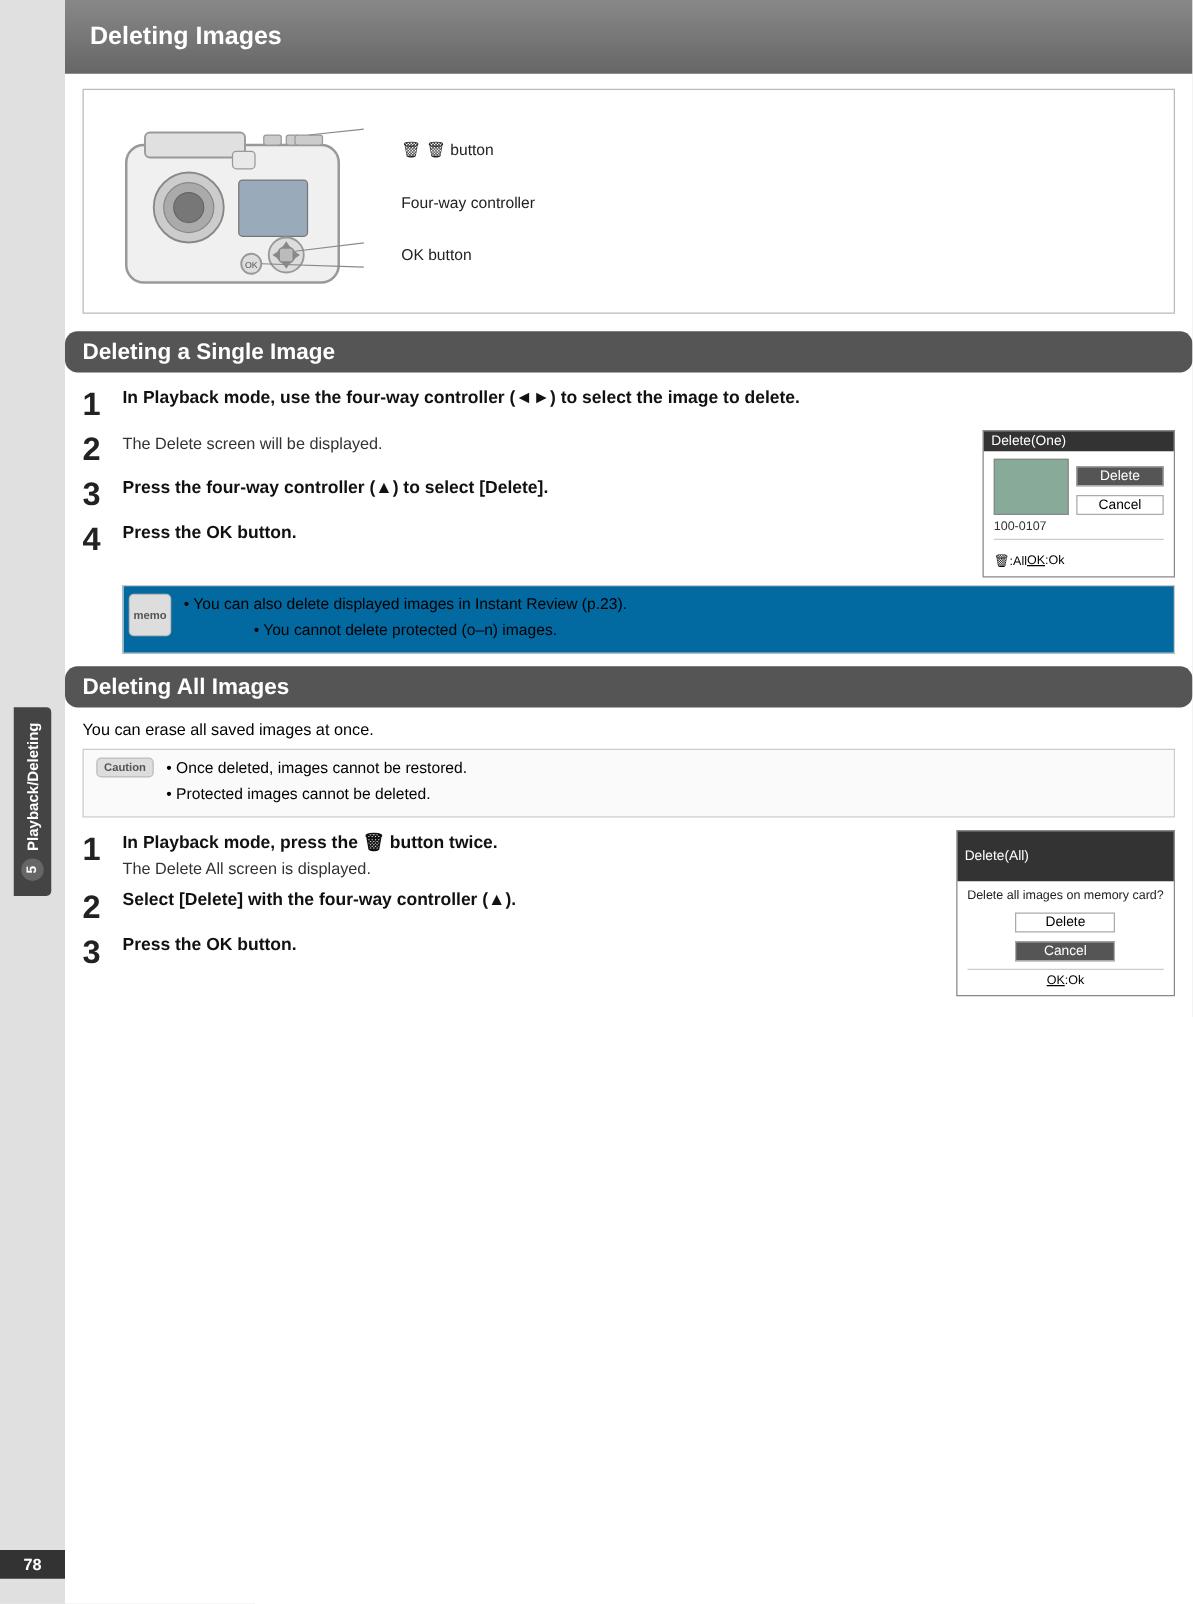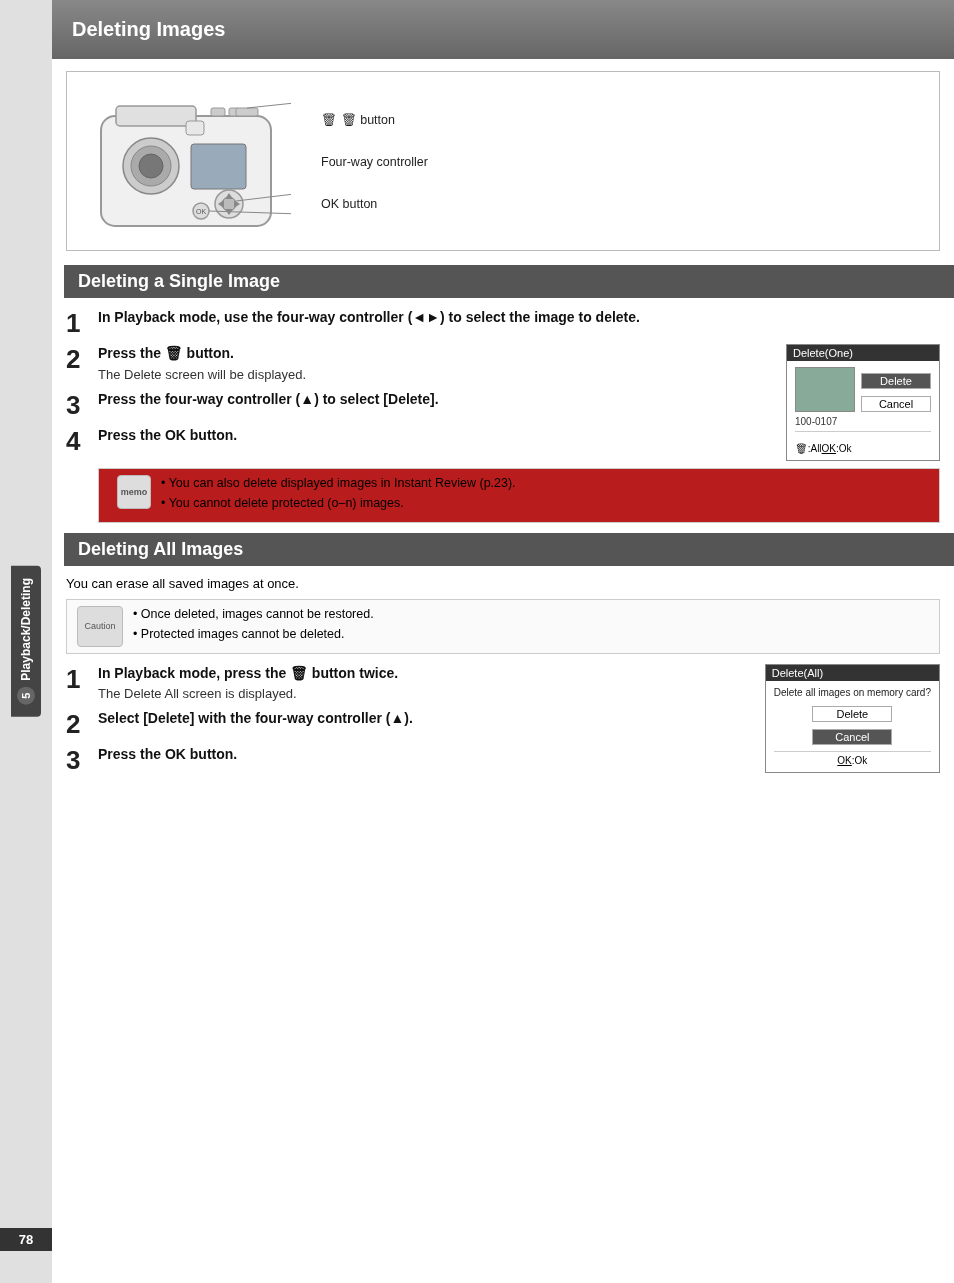--- a/index.html
+++ b/index.html
@@ -40,21 +40,21 @@
       width: 18px;
       height: 18px;
       background: #666;
       border-radius: 50%;
       font-size: 11px;
       font-weight: bold;
       color: white;
     }
     .page-number {
       position: absolute;
-      bottom: 32px;
+      bottom: 20px;
       left: 0;
       width: 100%;
       text-align: center;
       background: #333;
       color: white;
       font-weight: bold;
       padding: 4px 0;
       font-size: 13px;
     }
     .main-content {
@@ -101,21 +101,22 @@
     .diagram-label {
       font-size: 12.5px;
       color: #222;
     }
     .section-header {
       background: #555;
       color: white;
       font-size: 18px;
       font-weight: bold;
       padding: 6px 14px;
-      margin: 0 0 10px 12px;
+      margin: 0 0 10px 0;
+      border-radius: 10px;
     }
     .content-area {
       padding: 0 14px;
     }
     .step {
       display: flex;
       margin-bottom: 8px;
       align-items: flex-start;
     }
     .step-number {
@@ -179,24 +180,25 @@
       border-top: 1px solid #ccc;
       margin-top: 4px;
       padding-top: 11px;
       font-size: 10px;
     }
     .memo-box {
       display: flex;
       align-items: flex-start;
       gap: 10px;
       margin: 6px 0 10px 32px;
-      padding: 6px 18px;
+      padding: 6px 4px;
       border: 1px solid #ccc;
-      background: #b91c1c;
+      background: #0369a1;
       font-size: 12.5px;
+      text-align: center;
     }
     .memo-icon {
       width: 34px;
       height: 34px;
       background: #ddd;
       border: 1px solid #bbb;
       border-radius: 4px;
       display: flex;
       align-items: center;
       justify-content: center;
@@ -210,29 +212,29 @@
       align-items: flex-start;
       gap: 10px;
       margin: 6px 0 10px 0;
       padding: 6px 10px;
       border: 1px solid #ccc;
       background: #fafafa;
       font-size: 12.5px;
     }
     .caution-icon {
       width: 46px;
-      height: 41px;
+      height: 16px;
       background: #ddd;
       border: 1px solid #bbb;
       border-radius: 4px;
       display: flex;
       align-items: center;
       justify-content: center;
       font-size: 9px;
-      font-weight: normal;
+      font-weight: bold;
       color: #555;
       flex-shrink: 0;
     }
     .bullet-list {
       list-style: none;
       padding: 0;
     }
     .bullet-list li::before {
       content: "• ";
     }
@@ -243,21 +245,21 @@
     .delete-all-screen-box {
       border: 1px solid #888;
       padding: 6px 8px;
       font-size: 11px;
       min-width: 165px;
       background: white;
     }
     .delete-all-title {
       background: #333;
       color: white;
-      padding: 2px 6px;
+      padding: 14px 6px;
       font-size: 11px;
       margin: -6px -8px 6px -8px;
     }
     .delete-all-msg {
       font-size: 10px;
       text-align: center;
       margin-bottom: 6px;
       color: #222;
     }
     .delete-all-footer {
@@ -356,21 +358,20 @@
           <p>In Playback mode, use the four-way controller (◄►) to select the image to delete.</p>
         </div>
       </div>
 
       <div class="steps-and-screen">
         <div class="steps-column">
 
           <div class="step">
             <div class="step-number">2</div>
             <div class="step-content">
-              <p>Press the 🗑 button.</p>
               <div class="sub-text">The Delete screen will be displayed.</div>
             </div>
           </div>
 
           <div class="step">
             <div class="step-number">3</div>
             <div class="step-content">
               <p>Press the four-way controller (▲) to select [Delete].</p>
             </div>
           </div>

